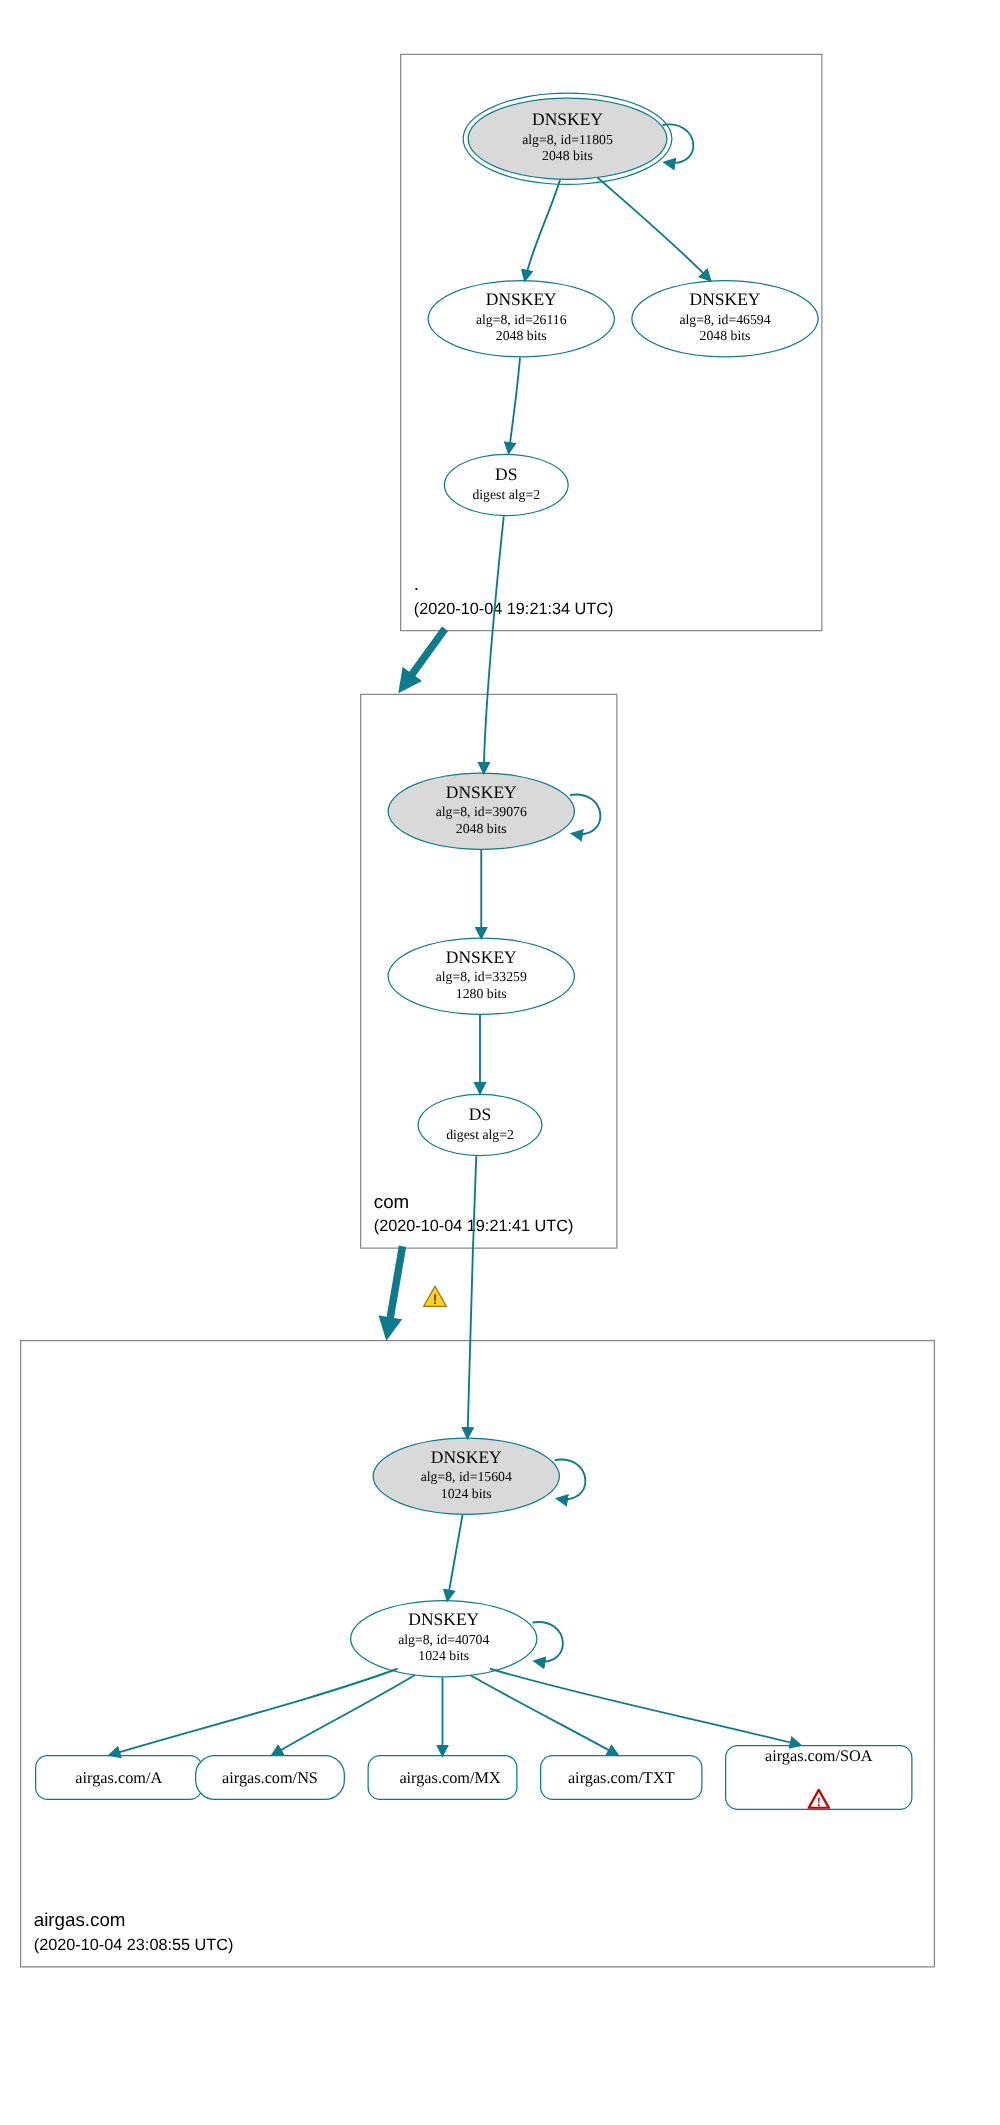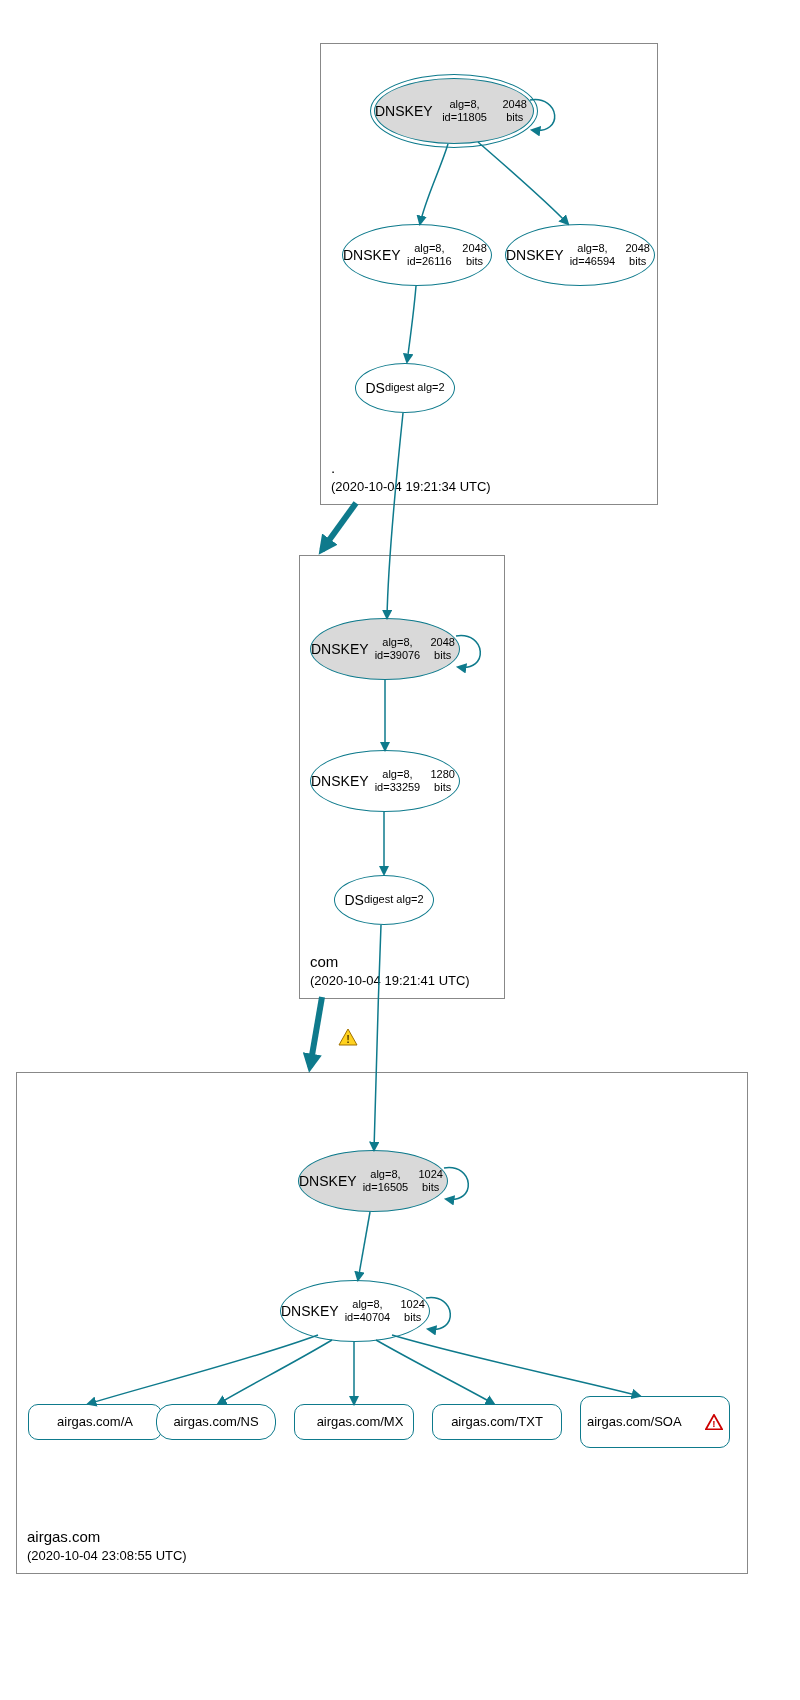--- a/index.html
+++ b/index.html
@@ -22,26 +22,27 @@
     left: 10px;
     font-size: 14px;
     line-height: 1.4;
   }
   .zone-label .zname { font-size: 15px; }
   .zone-label .zts   { font-size: 13px; }
   .node {
     position: absolute;
     box-sizing: border-box;
     display: flex;
-    flex-direction: row;
+    flex-direction: column;
     align-items: center;
     justify-content: center;
     text-align: center;
     font-size: 13px;
     line-height: 1.2;
+    font-family: Liberation Serif, serif;
   }
   .ellipse {
     border: 1.5px solid #0e7a8c;
     border-radius: 50%;
     background: #fff;
   }
   .ellipse.ksk {
     background: #d9d9d9;
   }
   .ellipse.ksk.double::before {
@@ -104,21 +105,21 @@
   <div class="title">DNSKEY</div>
   <div class="sub">alg=8, id=46594</div>
   <div class="sub">2048 bits</div>
 </div>
 
 <div class="node ellipse" style="left:355px; top:363px; width:100px; height:50px;">
   <div class="title">DS</div>
   <div class="sub">digest alg=2</div>
 </div>
 
-<div class="zone" style="left:299px; top:555px; width:204px; height:442px;">
+<div class="zone" style="left:288px; top:555px; width:204px; height:442px;">
   <div class="zone-label">
     <div class="zname">com</div>
     <div class="zts">(2020-10-04 19:21:41 UTC)</div>
   </div>
 </div>
 
 <div class="node ellipse ksk" style="left:310px; top:618px; width:150px; height:62px;">
   <div class="title">DNSKEY</div>
   <div class="sub">alg=8, id=39076</div>
   <div class="sub">2048 bits</div>
@@ -137,21 +138,21 @@
 
 <div class="zone" style="left:16px; top:1072px; width:730px; height:500px;">
   <div class="zone-label">
     <div class="zname">airgas.com</div>
     <div class="zts">(2020-10-04 23:08:55 UTC)</div>
   </div>
 </div>
 
 <div class="node ellipse ksk" style="left:298px; top:1150px; width:150px; height:62px;">
   <div class="title">DNSKEY</div>
-  <div class="sub">alg=8, id=16505</div>
+  <div class="sub">alg=8, id=15604</div>
   <div class="sub">1024 bits</div>
 </div>
 
 <div class="node ellipse" style="left:280px; top:1280px; width:150px; height:62px;">
   <div class="title">DNSKEY</div>
   <div class="sub">alg=8, id=40704</div>
   <div class="sub">1024 bits</div>
 </div>
 
 <div class="node rrbox" style="left:28px;  top:1404px; width:134px; height:36px;">

